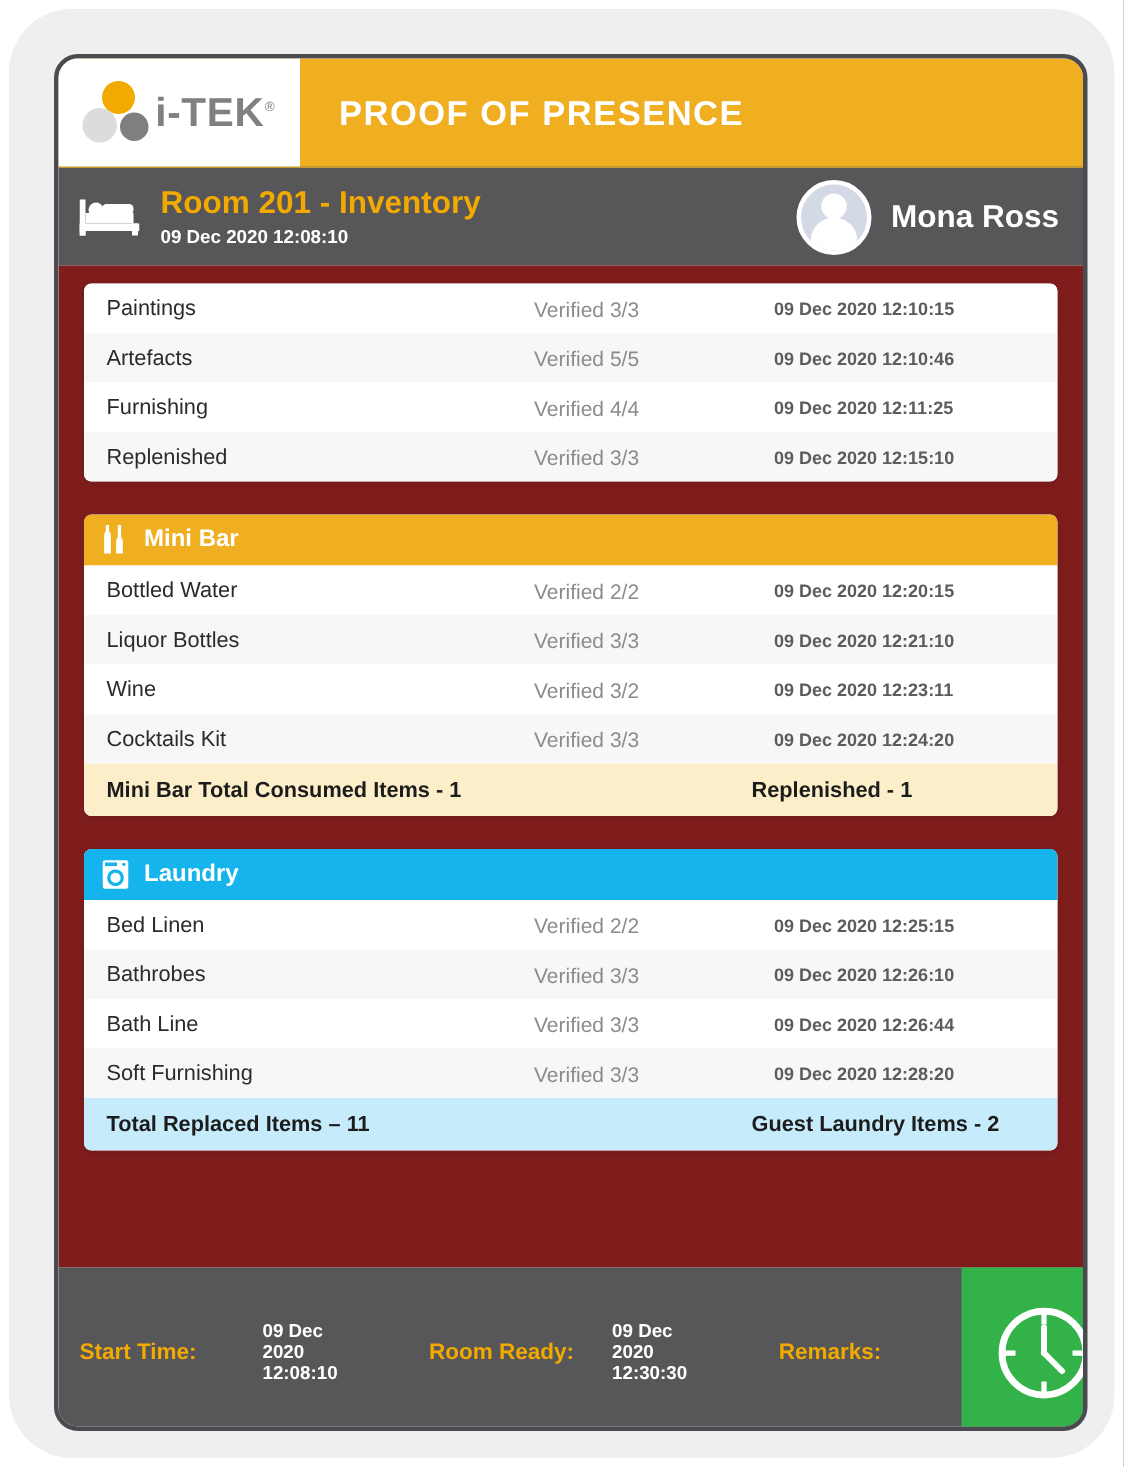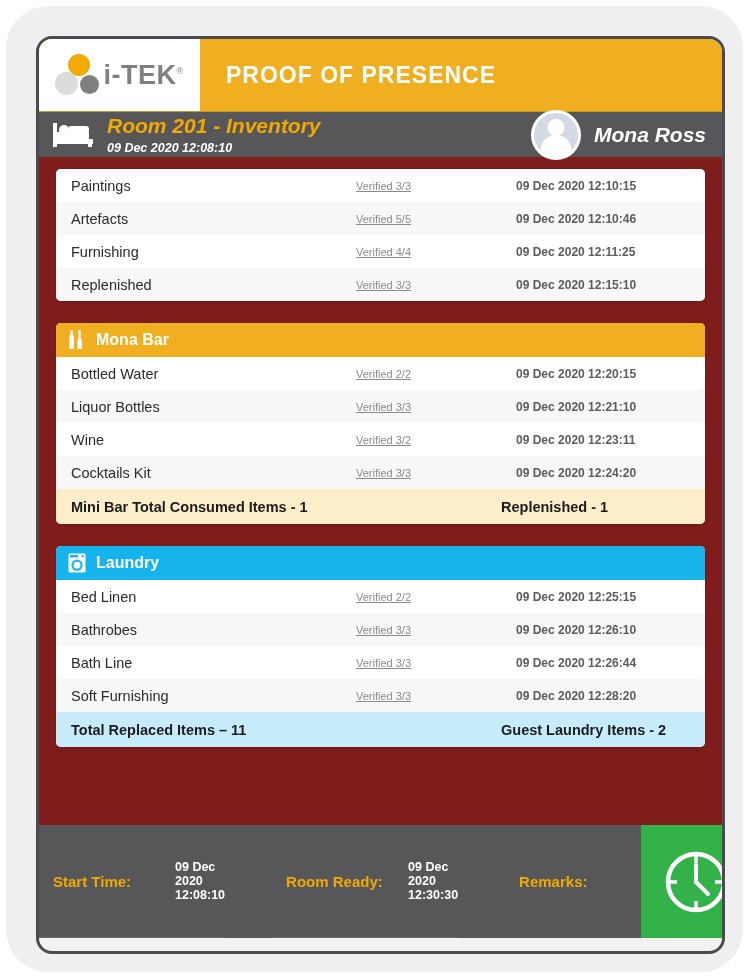--- a/index.html
+++ b/index.html
@@ -84,27 +84,26 @@
     align-items: center;
     padding-left: 26px;
     font-size: 23px;
     font-weight: bold;
     color: #ffffff;
     letter-spacing: 1px;
   }
 
   
   #title-bar {
-    height: 46px;
+    height: 66px;
     background: #57575a;
     display: flex;
     align-items: center;
     padding: 0 16px 0 14px;
     border-top: 1px solid #c99a22;
-    font-style: italic;
   }
 
   #bed-icon { width: 40px; height: 30px; flex: none; margin-right: 14px; }
 
   #room-info { flex: 1; }
   #room-title {
     font-size: 21px;
     font-weight: bold;
     color: #f2a900;
     line-height: 1.15;
@@ -188,24 +187,23 @@
   .row.alt { background: #f7f7f7; }
 
   .row .item-name {
     width: 285px;
     font-size: 14.5px;
     color: #2b2b2b;
     flex: none;
   }
   .row .item-verified {
     width: 160px;
-    font-size: 11px;
+    font-size: 14px;
     color: #8b8b8b;
     flex: none;
-    text-decoration: underline;
   }
   .row .item-time {
     font-size: 12px;
     color: #5c5c5c;
     font-weight: bold;
   }
 
   .total-row {
     display: flex;
     align-items: center;
@@ -338,21 +336,21 @@
       </div>
 
       <div class="card">
         <div class="section-header sec-minibar">
           <svg class="sec-icon" viewBox="0 0 20 22">
             <rect x="3.5" y="1" width="2.2" height="5" fill="#ffffff"></rect>
             <path d="M2.4 7.5 C2.4 6.3 3.4 6 3.4 5.2 L5.9 5.2 C5.9 6 6.9 6.3 6.9 7.5 L6.9 20 L2.4 20 Z" fill="#ffffff"></path>
             <rect x="11.5" y="1" width="2.2" height="9" fill="#ffffff"></rect>
             <path d="M10.4 11.5 C10.4 10.5 11.4 10.2 11.4 9.4 L13.9 9.4 C13.9 10.2 14.9 10.5 14.9 11.5 L14.9 20 L10.4 20 Z" fill="#ffffff"></path>
           </svg>
-          <span>Mona Bar</span>
+          <span>Mini Bar</span>
         </div>
         <div class="row">
           <span class="item-name">Bottled Water</span>
           <span class="item-verified">Verified 2/2</span>
           <span class="item-time">09 Dec 2020 12:20:15</span>
         </div>
         <div class="row alt">
           <span class="item-name">Liquor Bottles</span>
           <span class="item-verified">Verified 3/3</span>
           <span class="item-time">09 Dec 2020 12:21:10</span>

